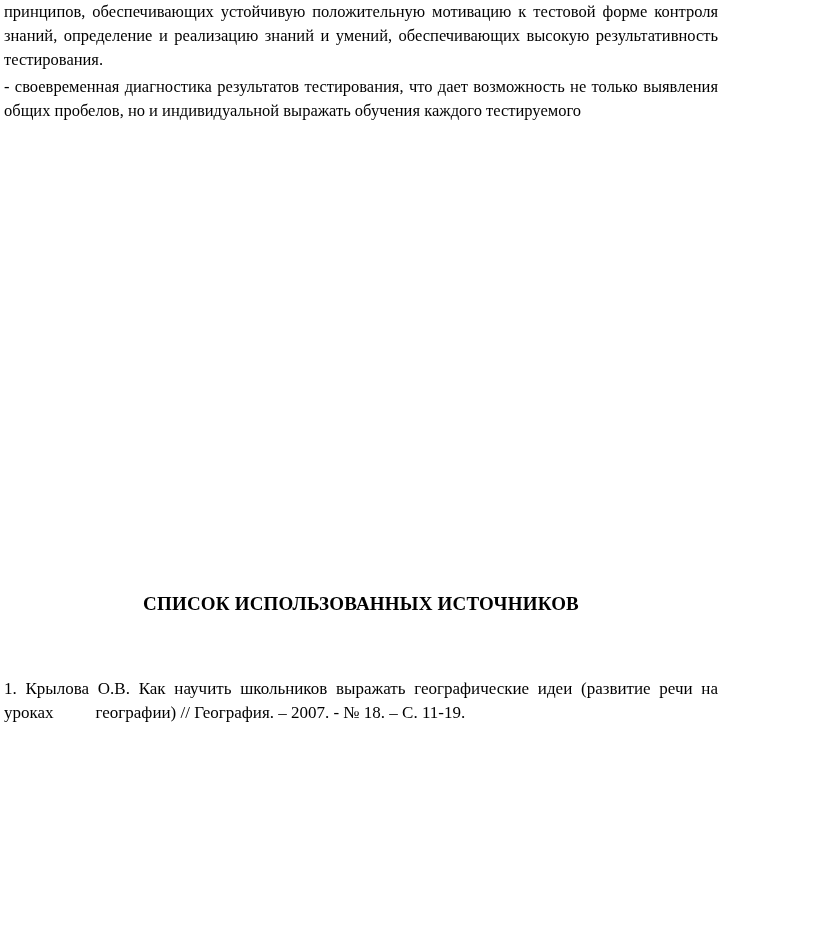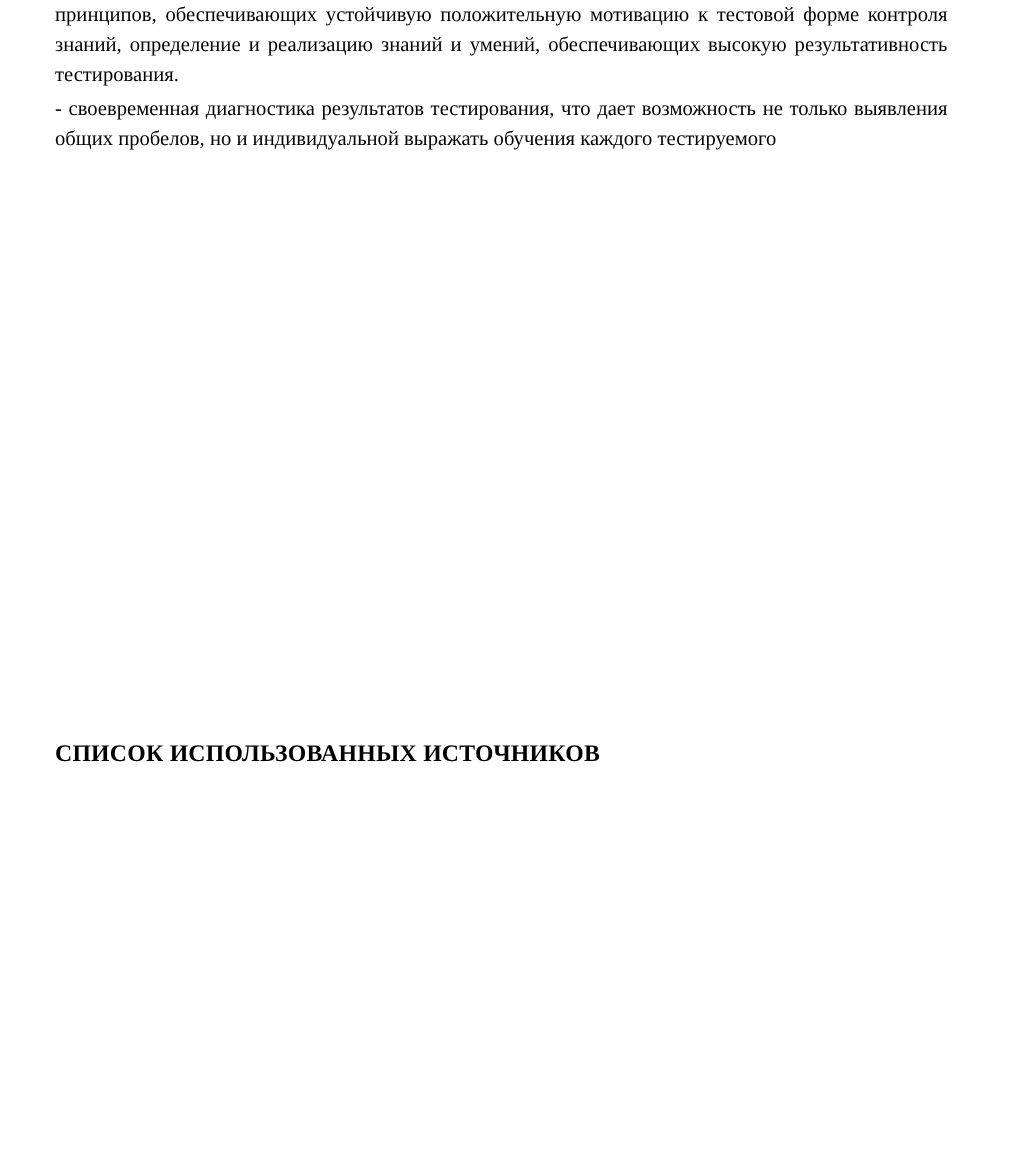--- a/index.html
+++ b/index.html
@@ -13,41 +13,40 @@
     font-family: "Liberation Serif", serif;
     color: #000000;
     overflow: hidden;
   }
   .page {
     position: relative;
     width: 740px;
     height: 932px;
     box-sizing: border-box;
     padding: 0 22px 0 4px;
-    margin-left: 40px;
   }
   .para {
     font-size: 16.5px;
     line-height: 1.45;
     text-align: justify;
     margin: 0;
     text-align-last: left;
   }
   .para-continued {
     margin-top: 0;
   }
   .para-spaced {
     margin-top: 3px;
   }
   .gap-large {
     height: 470px;
   }
   .heading {
     font-size: 19px;
-    text-align: left;
+    text-align: center;
     letter-spacing: 0.2px;
     margin: 0;
   }
   .gap-after-heading {
     height: 62px;
   }
   .ref {
     font-size: 17px;
     line-height: 1.45;
     text-align: justify;
@@ -70,16 +69,17 @@
   <p class="para para-continued">принципов, обеспечивающих устойчивую положительную мотивацию к тестовой форме контроля знаний, определение и реализацию знаний и умений, обеспечивающих высокую результативность тестирования.</p>
 
   <p class="para para-spaced">- своевременная диагностика результатов тестирования, что дает возможность не только выявления общих пробелов, но и индивидуальной выражать обучения каждого тестируемого</p>
 
   <div class="gap-large"></div>
 
   <h1 class="heading">СПИСОК ИСПОЛЬЗОВАННЫХ ИСТОЧНИКОВ</h1>
 
   <div class="gap-after-heading"></div>
 
+  <p class="ref"><span>1. Крылова О.В. Как научить школьников выражать географические идеи (развитие речи на уроках</span><span class="indent-tab"></span><span>географии) // География. – 2007. - № 18. – С. 11-19.</span></p>
 
 
 
 </div>
 
 </body></html>

